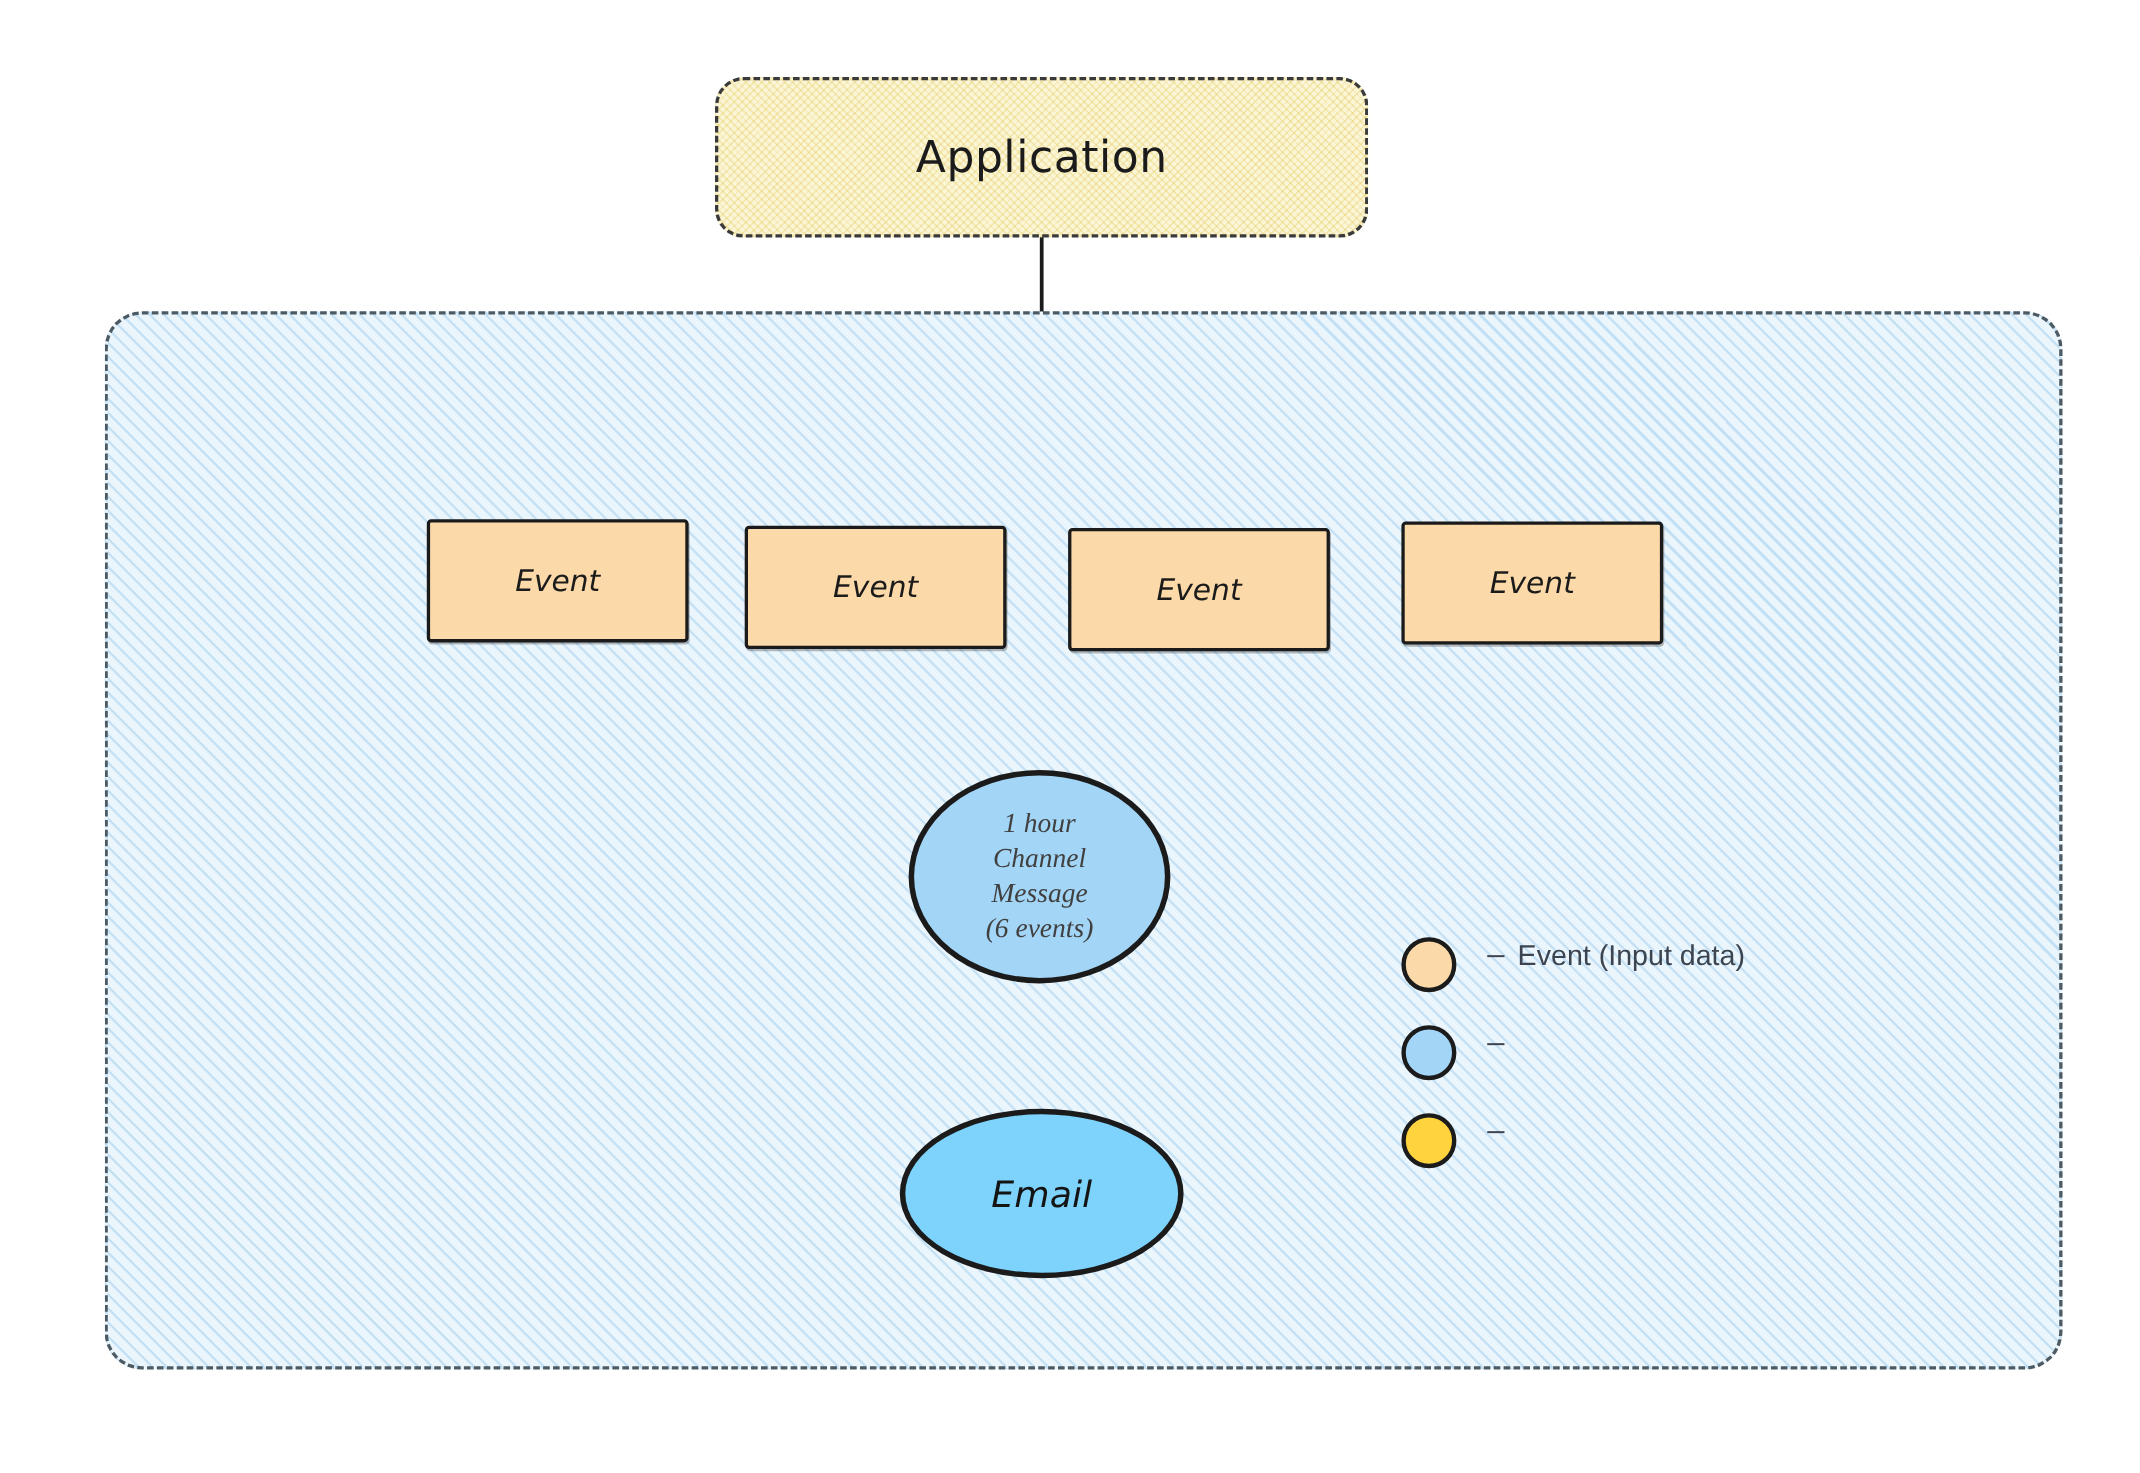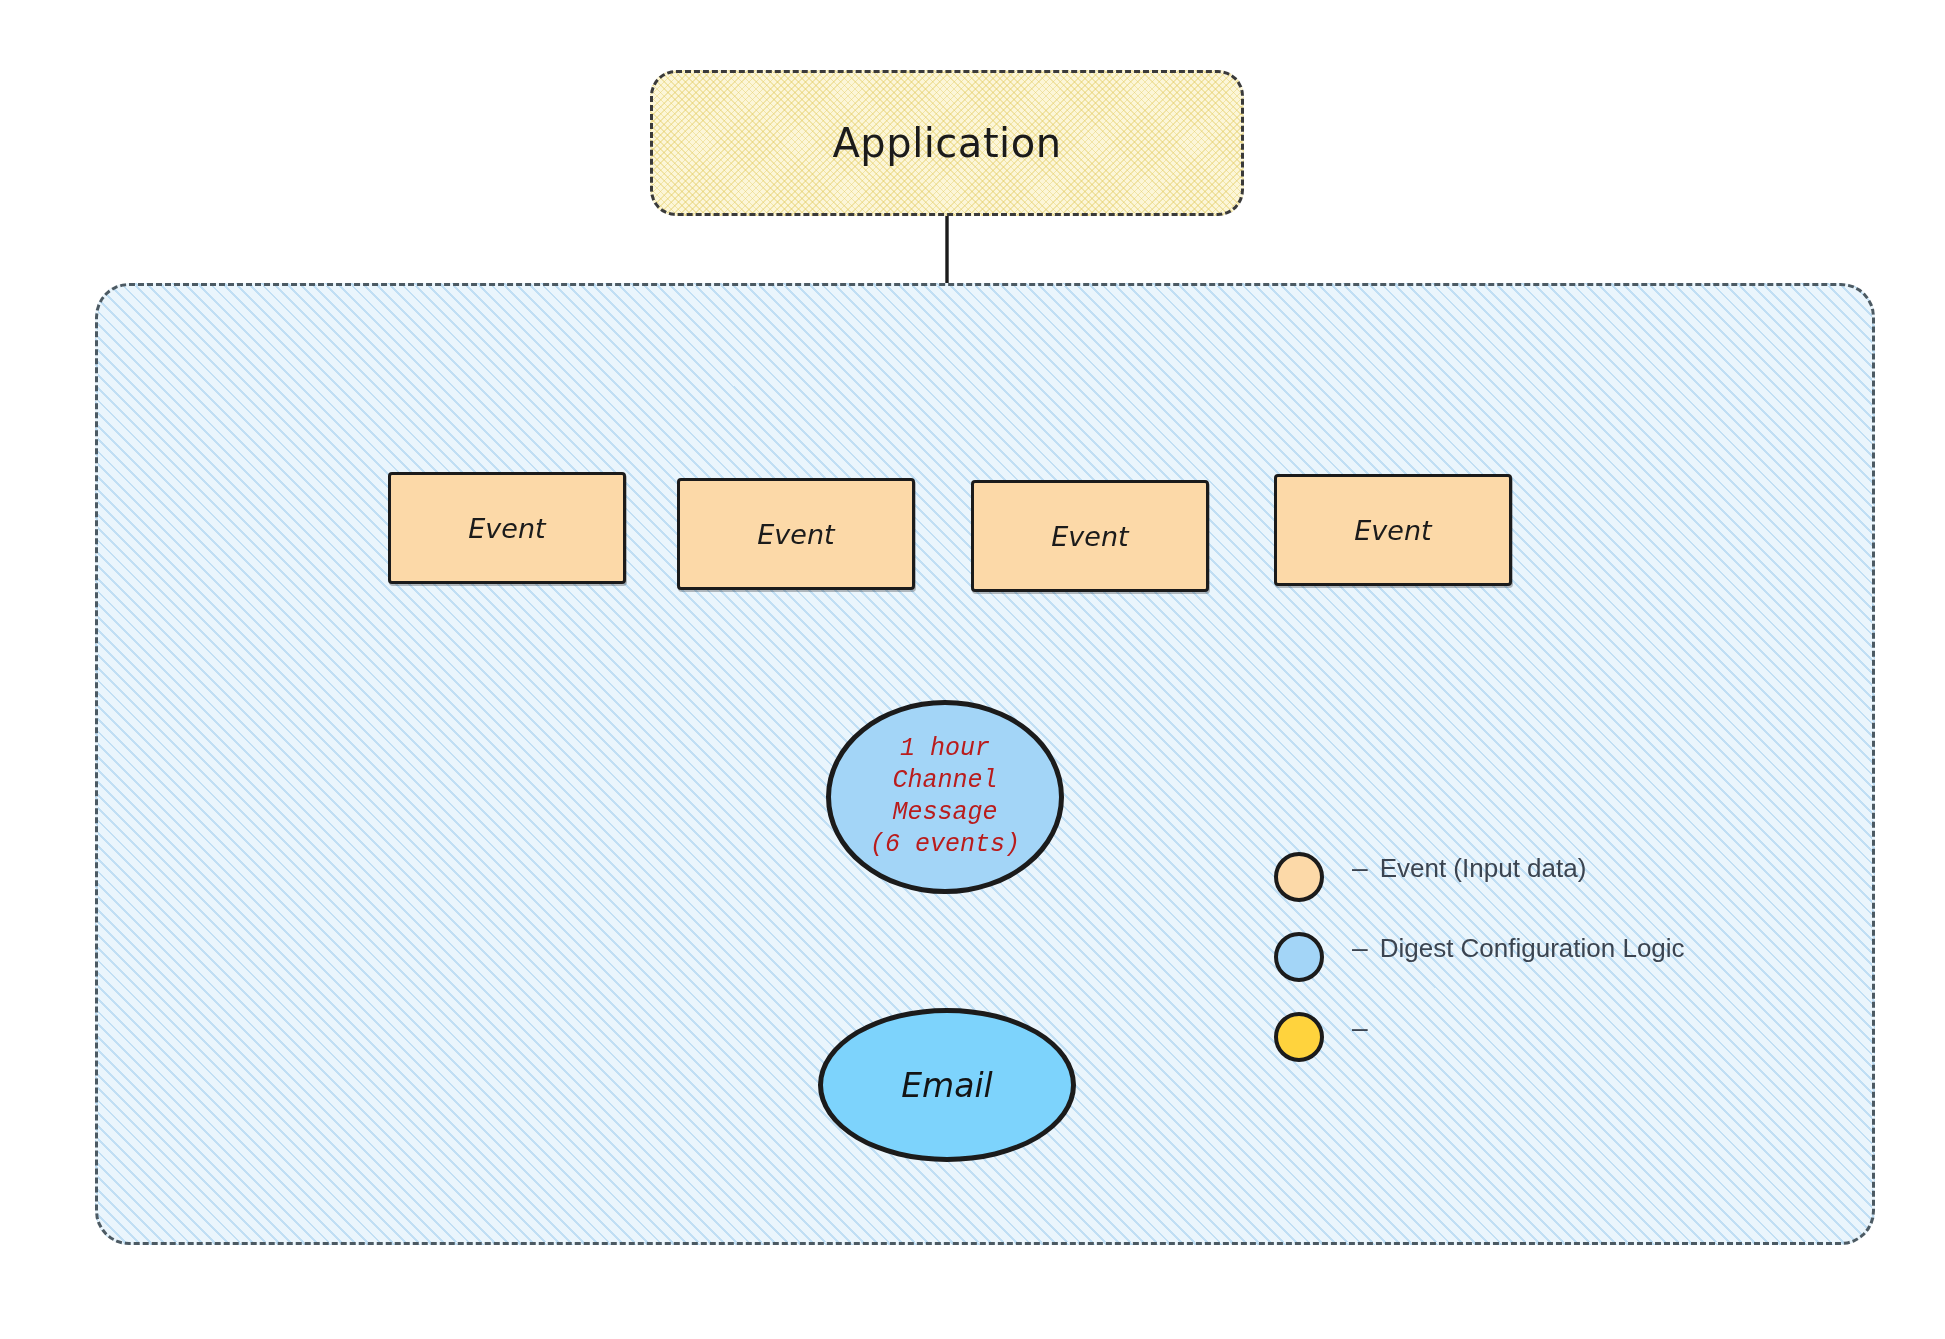--- a/index.html
+++ b/index.html
@@ -104,24 +104,24 @@
     background: #a3d5f7;
     display: flex;
     flex-direction: column;
     align-items: center;
     justify-content: center;
     box-sizing: border-box;
     z-index: 7;
     line-height: 1.28;
   }
   .digest-line {
-    font-family: Liberation Mono, monospace;
+    font-family: Liberation Serif, serif;
     font-size: 25px;
     font-style: italic;
-    color: #b91c1c;
+    color: #404040;
     white-space: nowrap;
   }
 
   
   .email-node {
     position: absolute;
     left: 818px;
     top: 1008px;
     width: 258px;
     height: 154px;
@@ -242,19 +242,18 @@
 
 <div class="legend">
   <div class="legend-row">
     <span class="legend-swatch" style="background: rgb(252, 217, 168);"></span>
     <span class="legend-dash">–</span>
     <span class="legend-text">Event (Input data)</span>
   </div>
   <div class="legend-row">
     <span class="legend-swatch" style="background: rgb(163, 213, 247);"></span>
     <span class="legend-dash">–</span>
-    <span class="legend-text">Digest Configuration Logic</span>
   </div>
   <div class="legend-row">
     <span class="legend-swatch" style="background: rgb(255, 211, 61);"></span>
     <span class="legend-dash">–</span>
   </div>
 </div>
 
 </body></html>

